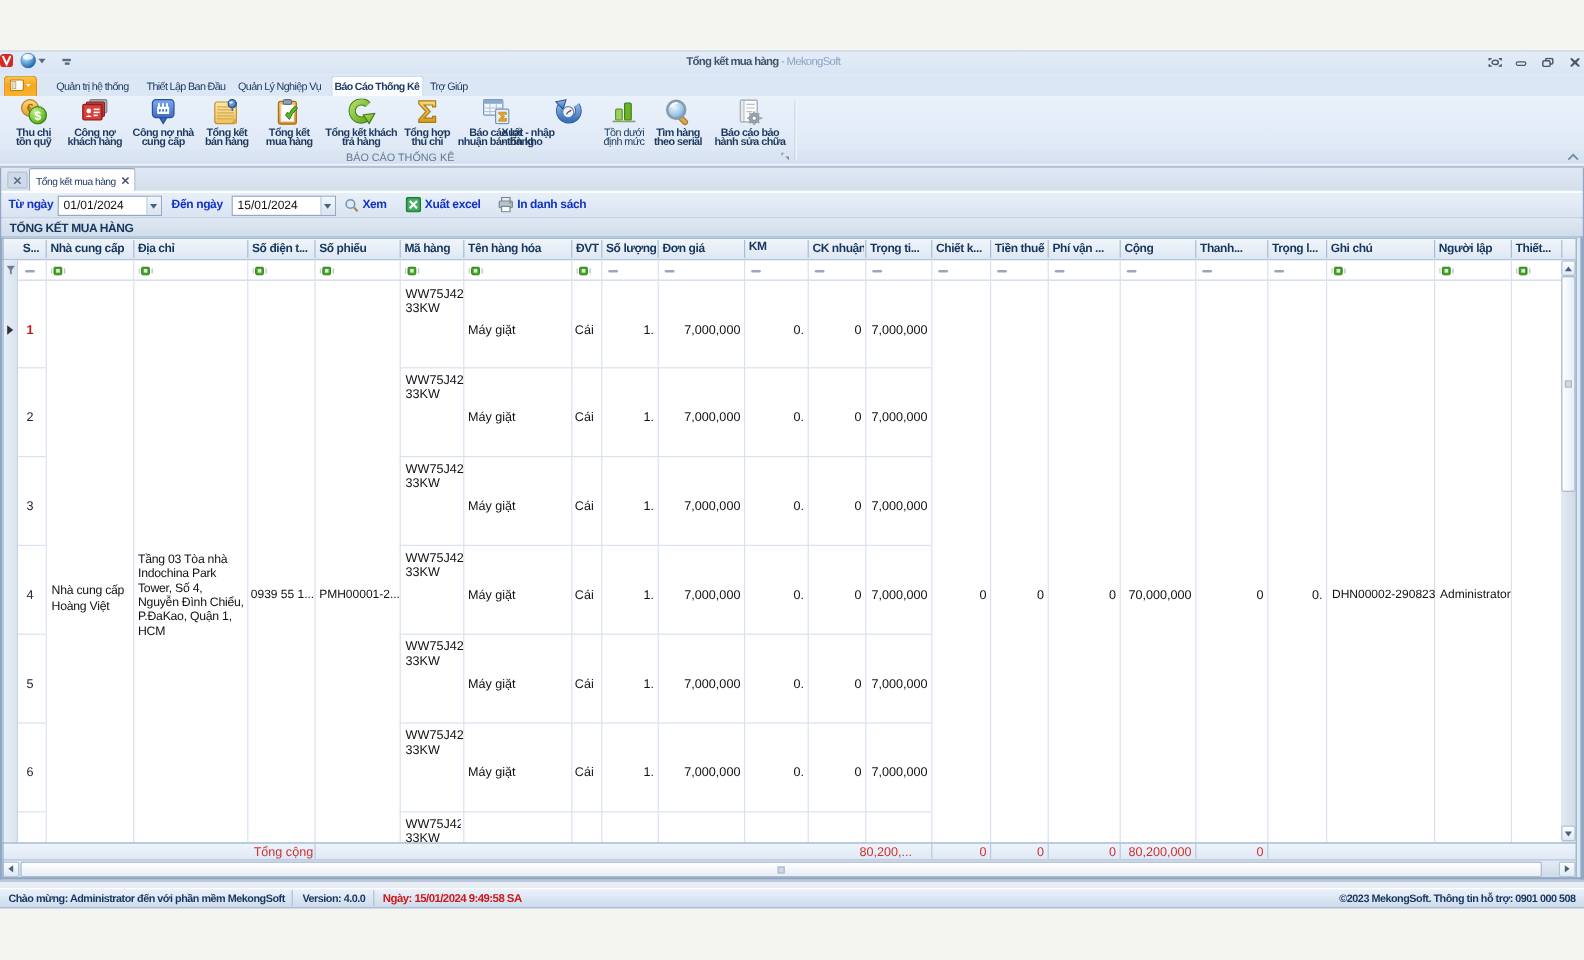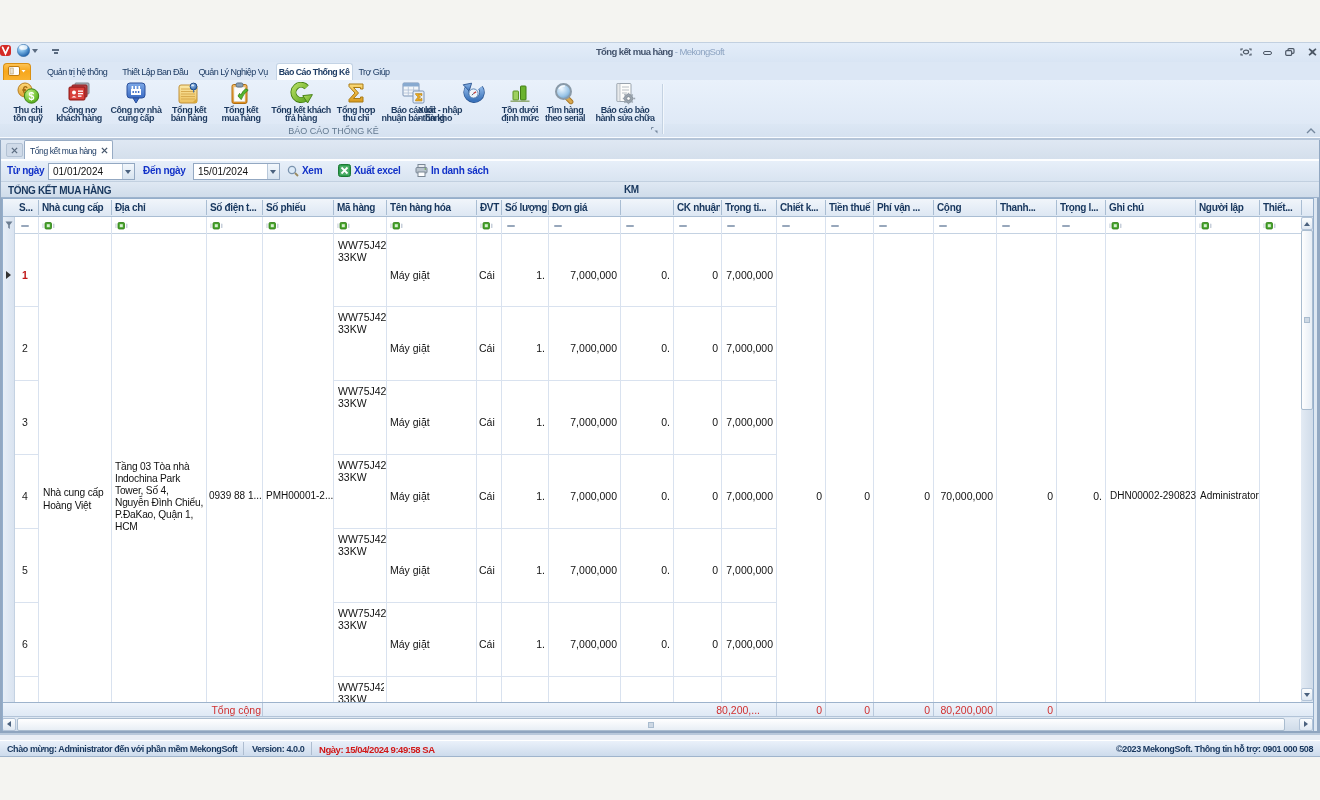--- a/index.html
+++ b/index.html
@@ -30,21 +30,21 @@
         <stop offset="0.4" stop-color="#7db9e8"></stop>
         <stop offset="1" stop-color="#1b5fa8"></stop>
       </radialGradient>
     </defs>
 <circle cx="6.5" cy="6.5" r="6.2" fill="url(#orb)" stroke="#3a6ea5" stroke-width="0.5"></circle>
 <ellipse cx="6.3" cy="3.4" rx="4.2" ry="2.3" fill="#ffffff" opacity="0.75"></ellipse>
   </svg>
 <div class="a" style="left:32px;top:49px;width:0;height:0;border-left:3px solid transparent;border-right:3px solid transparent;border-top:4px solid #5a6b80"></div>
 <div class="a" style="left:52px;top:49px;width:7px;height:1.5px;background:#5a6b80"></div>
 <div class="a" style="left:53.5px;top:52px;width:4px;height:1.5px;background:#5a6b80"></div>
-<div class="a nw" style="left:400px;top:46px;width:520px;text-align:center;font-size:9.5px;letter-spacing:-0.6px"><span style="color:#44546d;font-weight:bold">Tổng kết mua hàng</span><span style="color:#8da4c2"> - MekongSoft</span></div>
+<div class="a nw" style="left:376px;top:46px;width:520px;text-align:center;font-size:9.5px;letter-spacing:-0.6px"><span style="color:#44546d;font-weight:bold">Tổng kết mua hàng</span><span style="color:#8da4c2"> - MekongSoft</span></div>
 <svg class="a" style="left:1240px;top:48px" width="12" height="8" viewBox="0 0 12 8">
 <g stroke="#4d5866" stroke-width="1.2" fill="none">
 <path d="M1 2.5 V1 H3"></path>
       <path d="M9 1 H11 V2.5"></path>
       <path d="M1 5.5 V7 H3"></path>
       <path d="M9 7 H11 V5.5"></path>
     </g>
 <ellipse cx="6" cy="4" rx="2.6" ry="1.8" fill="none" stroke="#4d5866" stroke-width="1.2"></ellipse>
   </svg>
 <div class="a" style="left:1263px;top:50.5px;width:9px;height:4px;border:1.3px solid #4d5866;border-radius:2px"></div>
@@ -232,21 +232,21 @@
     </svg>
   </div>
 <div class="a nw" style="left:418px;top:106px;width:110px;text-align:left;font-size:9px;letter-spacing:-0.45px;line-height:8px;font-weight:bold;color:#1e3a5f">Xuất - nhập<br>- tồn kho</div>
 <div class="a" style="left:507px;top:82px;width:26px;height:22px;display:flex;justify-content:center">
     <svg width="22" height="22" viewBox="0 0 22 22">
 <rect x="4" y="9" width="5.5" height="9" rx="0.8" fill="#9ed060" stroke="#5a9422"></rect>
 <rect x="11.5" y="4" width="5.5" height="14" rx="0.8" fill="#6ab32e" stroke="#417e14"></rect>
 <rect x="1.5" y="18.5" width="19" height="1.4" fill="#8aa468"></rect>
     </svg>
   </div>
-<div class="a nw" style="left:465px;top:106px;width:110px;text-align:center;font-size:9px;letter-spacing:-0.45px;line-height:8px;font-weight:bold;color:#1e3a5f">Tồn dưới<br>định mức</div>
+<div class="a nw" style="left:465px;top:106px;width:110px;text-align:center;font-size:9px;letter-spacing:-0.45px;line-height:8px;font-weight:normal;color:#1e3a5f">Tồn dưới<br>định mức</div>
 <div class="a" style="left:552px;top:82px;width:26px;height:22px;display:flex;justify-content:center">
     <svg width="23" height="23" viewBox="0 0 23 23">
 <defs>
         <radialGradient id="lens" cx="38%" cy="32%" r="80%">
           <stop offset="0" stop-color="#eef7ff"></stop>
           <stop offset="0.6" stop-color="#9cc6e8"></stop>
           <stop offset="1" stop-color="#5a90c0"></stop>
         </radialGradient>
       </defs>
 <rect x="13" y="13" width="9.5" height="4" rx="2" transform="rotate(45 13 13)" fill="#d8a850" stroke="#a87828"></rect>
@@ -342,21 +342,21 @@
 <div class="a nav cmp" style="left:337px;top:202px;width:48px;font-size:10px;white-space:nowrap;overflow:hidden">Mã hàng</div>
 <div class="a" style="left:386px;top:200px;width:1px;height:15px;background:#a9bdd3"></div>
 <div class="a nav cmp" style="left:390px;top:202px;width:85px;font-size:10px;white-space:nowrap;overflow:hidden">Tên hàng hóa</div>
 <div class="a" style="left:476px;top:200px;width:1px;height:15px;background:#a9bdd3"></div>
 <div class="a nav cmp" style="left:480px;top:202px;width:20px;font-size:10px;white-space:nowrap;overflow:hidden">ĐVT</div>
 <div class="a" style="left:501px;top:200px;width:1px;height:15px;background:#a9bdd3"></div>
 <div class="a nav cmp" style="left:505px;top:202px;width:42px;font-size:10px;white-space:nowrap;overflow:hidden">Số lượng</div>
 <div class="a" style="left:548px;top:200px;width:1px;height:15px;background:#a9bdd3"></div>
 <div class="a nav cmp" style="left:552px;top:202px;width:67px;font-size:10px;white-space:nowrap;overflow:hidden">Đơn giá</div>
 <div class="a" style="left:620px;top:200px;width:1px;height:15px;background:#a9bdd3"></div>
-<div class="a nav cmp" style="left:624px;top:184px;width:48px;font-size:10px;white-space:nowrap;overflow:hidden">KM</div>
+<div class="a nav cmp" style="left:624px;top:200px;width:48px;font-size:10px;white-space:nowrap;overflow:hidden">KM</div>
 <div class="a" style="left:673px;top:200px;width:1px;height:15px;background:#a9bdd3"></div>
 <div class="a nav cmp" style="left:677px;top:202px;width:43px;font-size:10px;white-space:nowrap;overflow:hidden">CK nhuận</div>
 <div class="a" style="left:721px;top:200px;width:1px;height:15px;background:#a9bdd3"></div>
 <div class="a nav cmp" style="left:725px;top:202px;width:50px;font-size:10px;white-space:nowrap;overflow:hidden">Trọng ti...</div>
 <div class="a" style="left:776px;top:200px;width:1px;height:15px;background:#a9bdd3"></div>
 <div class="a nav cmp" style="left:780px;top:202px;width:44px;font-size:10px;white-space:nowrap;overflow:hidden">Chiết k...</div>
 <div class="a" style="left:825px;top:200px;width:1px;height:15px;background:#a9bdd3"></div>
 <div class="a nav cmp" style="left:829px;top:202px;width:43px;font-size:10px;white-space:nowrap;overflow:hidden">Tiền thuế</div>
 <div class="a" style="left:873px;top:200px;width:1px;height:15px;background:#a9bdd3"></div>
 <div class="a nav cmp" style="left:877px;top:202px;width:55px;font-size:10px;white-space:nowrap;overflow:hidden">Phí vận ...</div>
@@ -555,21 +555,21 @@
 <div class="a r" style="left:501px;top:638px;width:44px;font-size:10.5px">1.</div>
 <div class="a r" style="left:548px;top:638px;width:69px;font-size:10.5px">7,000,000</div>
 <div class="a r" style="left:620px;top:638px;width:50px;font-size:10.5px">0.</div>
 <div class="a r" style="left:673px;top:638px;width:45px;font-size:10.5px">0</div>
 <div class="a r" style="left:721px;top:638px;width:52px;font-size:10.5px">7,000,000</div>
 <div class="a" style="left:338px;top:608px;width:46px;font-size:10.5px;line-height:11.5px;">WW75J42<br>33KW</div>
 <div class="a" style="left:338px;top:682px;width:46px;font-size:10.5px;line-height:11.5px;overflow:hidden;height:25px;">WW75J42<br>33KW</div>
 <div class="a" style="left:6px;top:271px;width:0;height:0;border-top:4px solid transparent;border-bottom:4px solid transparent;border-left:5.5px solid #333"></div>
 <div class="a nw" style="left:43px;top:487px;font-size:10.2px;line-height:12.5px;letter-spacing:-0.2px">Nhà cung cấp<br>Hoàng Việt</div>
 <div class="a nw" style="left:115px;top:461px;font-size:10.2px;line-height:12px;letter-spacing:-0.2px">Tầng 03 Tòa nhà<br>Indochina Park<br>Tower, Số 4,<br>Nguyễn Đình Chiểu,<br>P.ĐaKao, Quận 1,<br>HCM</div>
-<div class="a nw" style="left:209px;top:490px;font-size:10px">0939 88 1...</div>
+<div class="a nw" style="left:209px;top:490px;font-size:10px">0939 55 1...</div>
 <div class="a nw" style="left:266px;top:490px;font-size:10px">PMH00001-2...</div>
 <div class="a r" style="left:776px;top:490px;width:46px;font-size:10.5px">0</div>
 <div class="a r" style="left:825px;top:490px;width:45px;font-size:10.5px">0</div>
 <div class="a r" style="left:873px;top:490px;width:57px;font-size:10.5px">0</div>
 <div class="a r" style="left:933px;top:490px;width:60px;font-size:10.5px">70,000,000</div>
 <div class="a r" style="left:996px;top:490px;width:57px;font-size:10.5px">0</div>
 <div class="a r" style="left:1056px;top:490px;width:46px;font-size:10.5px">0.</div>
 <div class="a nw" style="left:1110px;top:490px;font-size:10px">DHN00002-290823</div>
 <div class="a nw" style="left:1200px;top:490px;font-size:10px">Administrator</div>
 <div class="a" style="left:2px;top:702px;width:1311px;height:15px;background:linear-gradient(#eef4fb,#dfe9f5);border-top:1px solid #9db3cc;border-bottom:1px solid #b3c4d8"></div>
@@ -605,13 +605,13 @@
 <div class="a" style="left:1313px;top:198px;width:1px;height:533px;background:#94aecb"></div>
 <div class="a" style="left:2px;top:198px;width:1311px;height:1px;background:#94aecb"></div>
 <div class="a" style="left:0;top:731px;width:1320px;height:2px;background:#8fa5bf"></div>
 <div class="a" style="left:0;top:733px;width:1320px;height:2px;background:#b9c9db"></div>
 <div class="a" style="left:0;top:735px;width:1320px;height:5px;background:#e9eef5"></div>
 <div class="a" style="left:0;top:740px;width:1320px;height:17px;background:linear-gradient(#eaf1fa,#cddbec);border-top:1px solid #fff;border-bottom:1px solid #9fb4cc"></div>
 <div class="a nav nw" style="left:7px;top:744px;font-size:9px;letter-spacing:-0.4px">Chào mừng: Administrator đến với phần mềm MekongSoft</div>
 <div class="a" style="left:243px;top:742px;width:1px;height:13px;background:#aebdd0"></div>
 <div class="a nav nw" style="left:252px;top:744px;font-size:9px;letter-spacing:-0.4px">Version: 4.0.0</div>
 <div class="a" style="left:311px;top:742px;width:1px;height:13px;background:#aebdd0"></div>
-<div class="a nw" style="left:319px;top:744px;font-size:9.5px;font-weight:bold;color:#d01818;letter-spacing:-0.45px">Ngày: 15/04/2024 9:49:58 SA</div>
+<div class="a nw" style="left:319px;top:744px;font-size:9.5px;font-weight:bold;color:#d01818;letter-spacing:-0.45px">Ngày: 15/01/2024 9:49:58 SA</div>
 <div class="a nav nw" style="left:1020px;top:744px;width:293px;text-align:right;font-size:9px;letter-spacing:-0.4px">©2023 MekongSoft. Thông tin hỗ trợ: 0901 000 508</div>
 </body></html>

